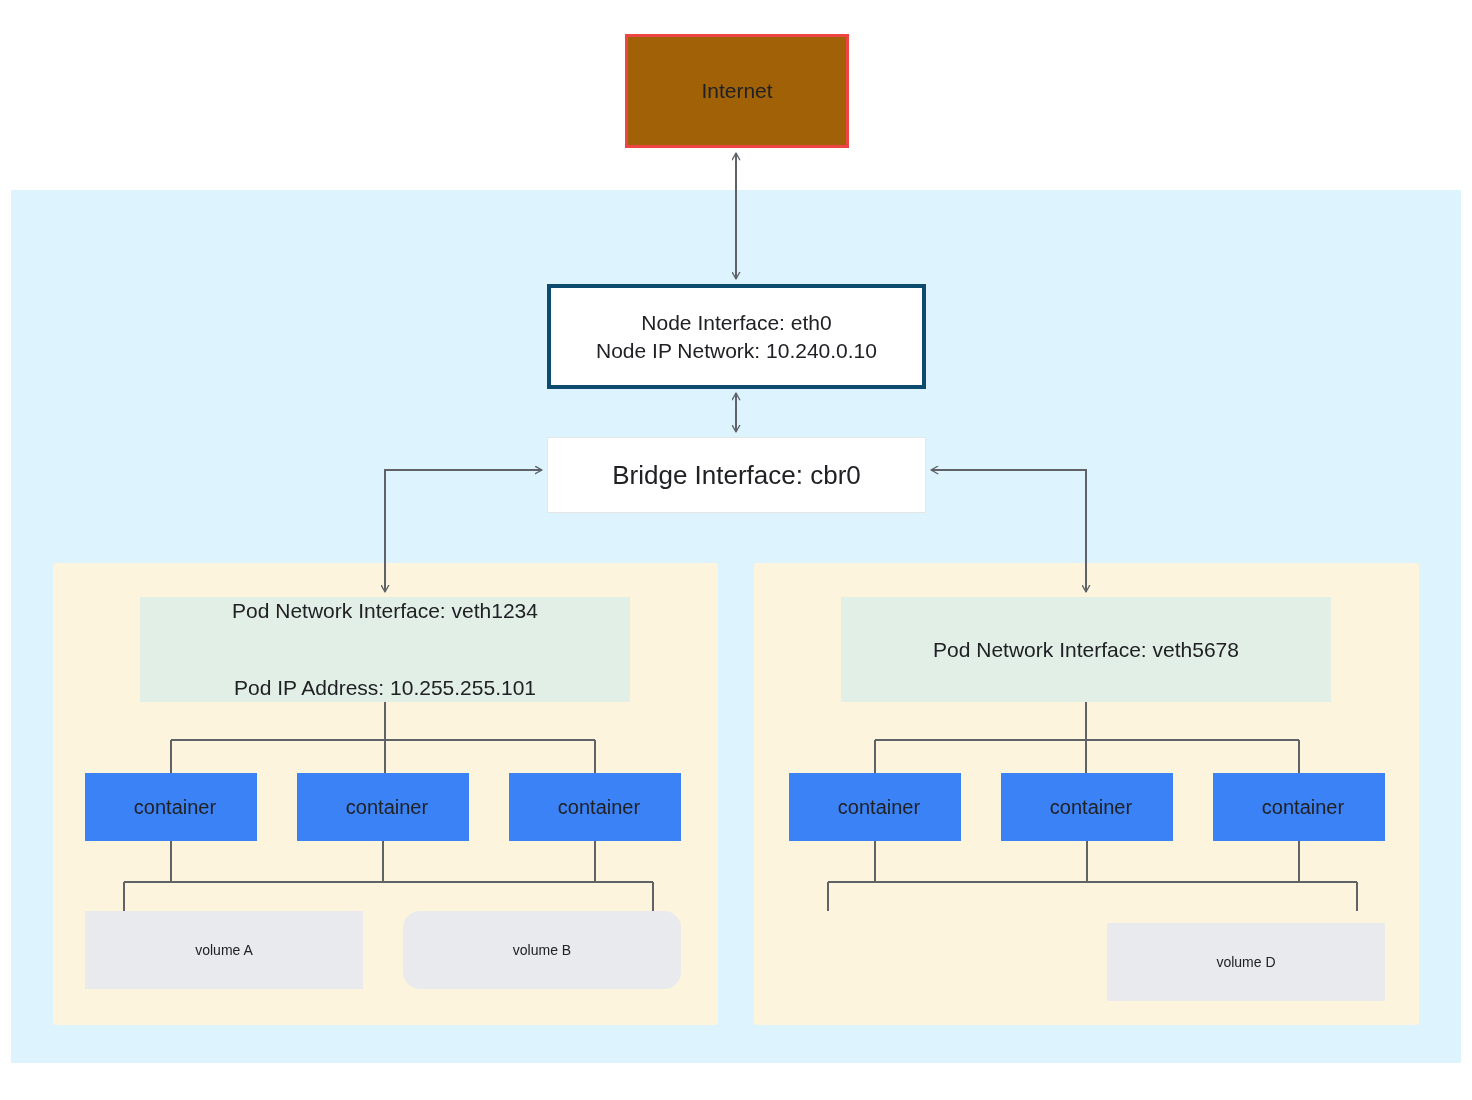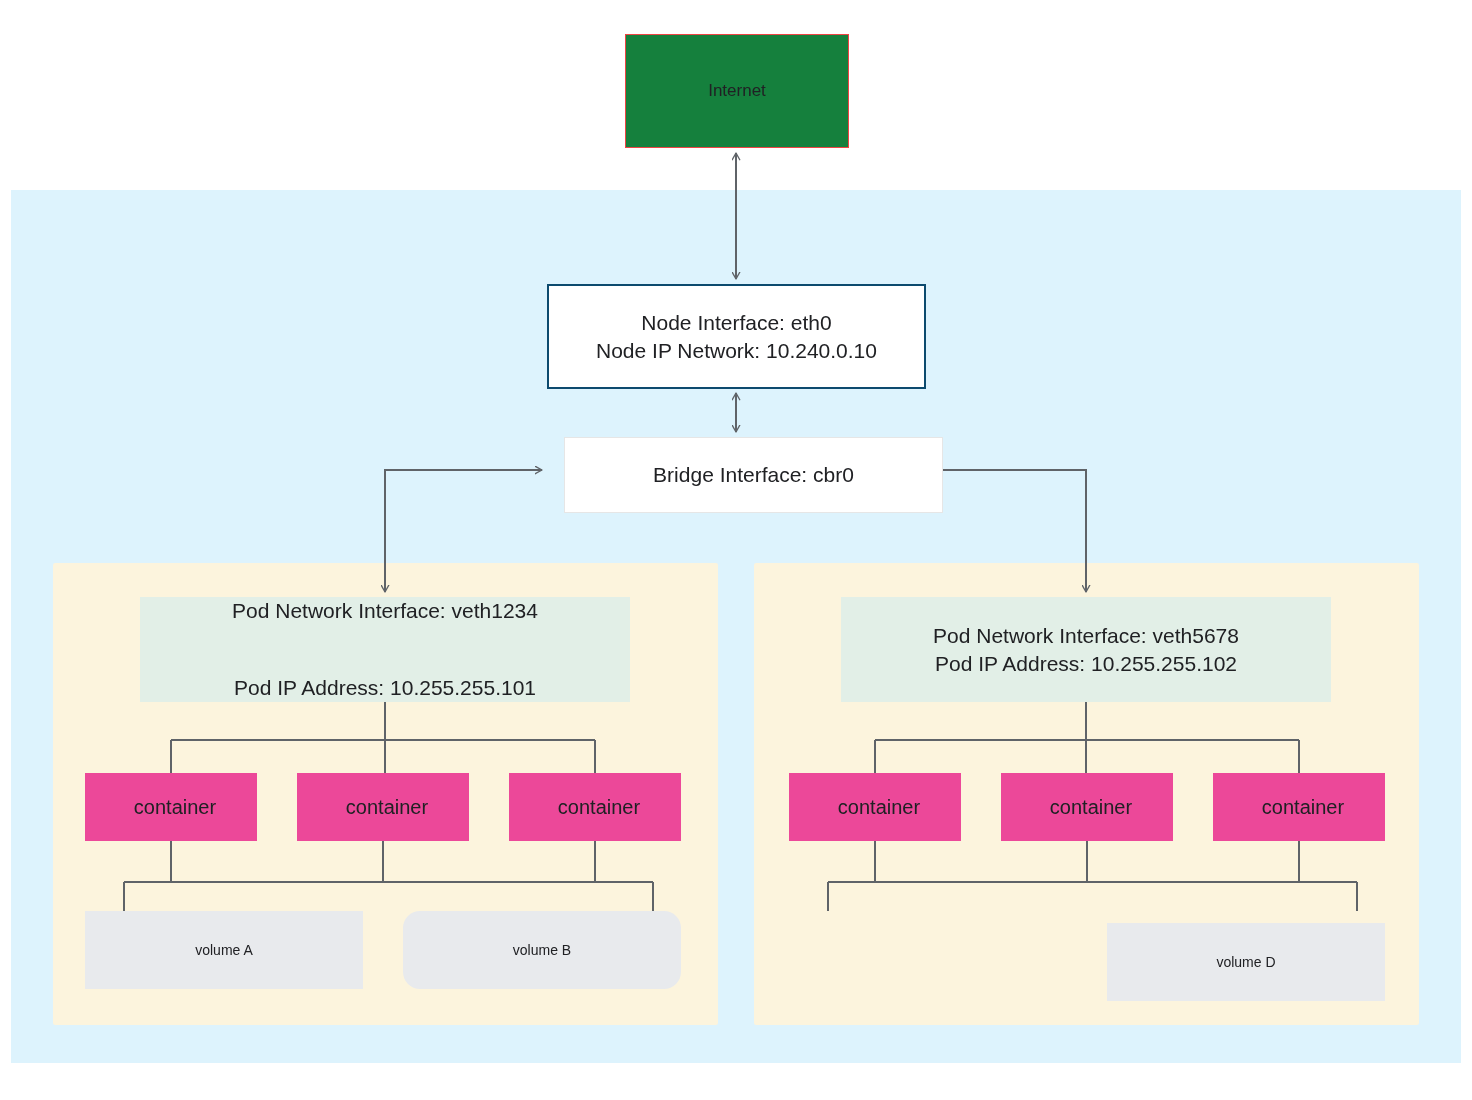--- a/index.html
+++ b/index.html
@@ -37,23 +37,23 @@
     color: #202124;
     line-height: 1.32;
   }
 
   
   #internet-box {
     left: 625px;
     top: 34px;
     width: 224px;
     height: 114px;
-    background: #15803d;
-    border: 1px solid #ef4444;
-    font-size: 17px;
+    background: #a16207;
+    border: 3px solid #ef4444;
+    font-size: 21px;
   }
 
   
   #k8s-node-region {
     left: 11px;
     top: 190px;
     width: 1450px;
     height: 873px;
     background: #ddf3fd;
     border: none;
@@ -67,33 +67,33 @@
     letter-spacing: 0.1px;
   }
 
   
   #node-interface-box {
     left: 547px;
     top: 284px;
     width: 379px;
     height: 105px;
     background: #ffffff;
-    border: 2px solid #0c4a6e;
+    border: 4px solid #0c4a6e;
     font-size: 21px;
   }
 
   
   #bridge-box {
-    left: 564px;
+    left: 547px;
     top: 437px;
     width: 379px;
     height: 76px;
     background: #ffffff;
     border: 1px solid #e6e6e6;
-    font-size: 21px;
+    font-size: 26px;
   }
 
   
   .pod-region {
     position: absolute;
     background: #fcf4dd;
     border-radius: 2px;
   }
   #pod-region-1 { left: 53px;  top: 563px; width: 665px; height: 462px; }
   #pod-region-2 { left: 754px; top: 563px; width: 665px; height: 462px; }
@@ -103,21 +103,21 @@
     background: #e2efe7;
     border: none;
     font-size: 21px;
     height: 105px;
   }
   #pod-iface-1 { left: 140px; top: 597px; width: 490px; justify-content: space-between; }
   #pod-iface-2 { left: 841px; top: 597px; width: 490px; }
 
   
   .container-box {
-    background: #ec4899;
+    background: #3b82f6;
     border: none;
     width: 172px;
     height: 68px;
     font-size: 20px;
     padding-left: 8px;
   }
   #container-1a { left: 85px;  top: 773px; }
   #container-1b { left: 297px; top: 773px; }
   #container-1c { left: 509px; top: 773px; }
   #container-2a { left: 789px;  top: 773px; }
@@ -230,21 +230,20 @@
 
   <div id="volume-a" class="node volume-box">
     <span>volume A</span>
   </div>
   <div id="volume-b" class="node volume-box">
     <span>volume B</span>
   </div>
 
   <div id="pod-iface-2" class="node pod-iface">
     <span class="line2">Pod Network Interface: veth5678</span>
-    <span class="line2">Pod IP Address: 10.255.255.102</span>
   </div>
 
   <div id="container-2a" class="node container-box">
     <span>container</span>
   </div>
   <div id="container-2b" class="node container-box">
     <span>container</span>
   </div>
   <div id="container-2c" class="node container-box">
     <span>container</span>

